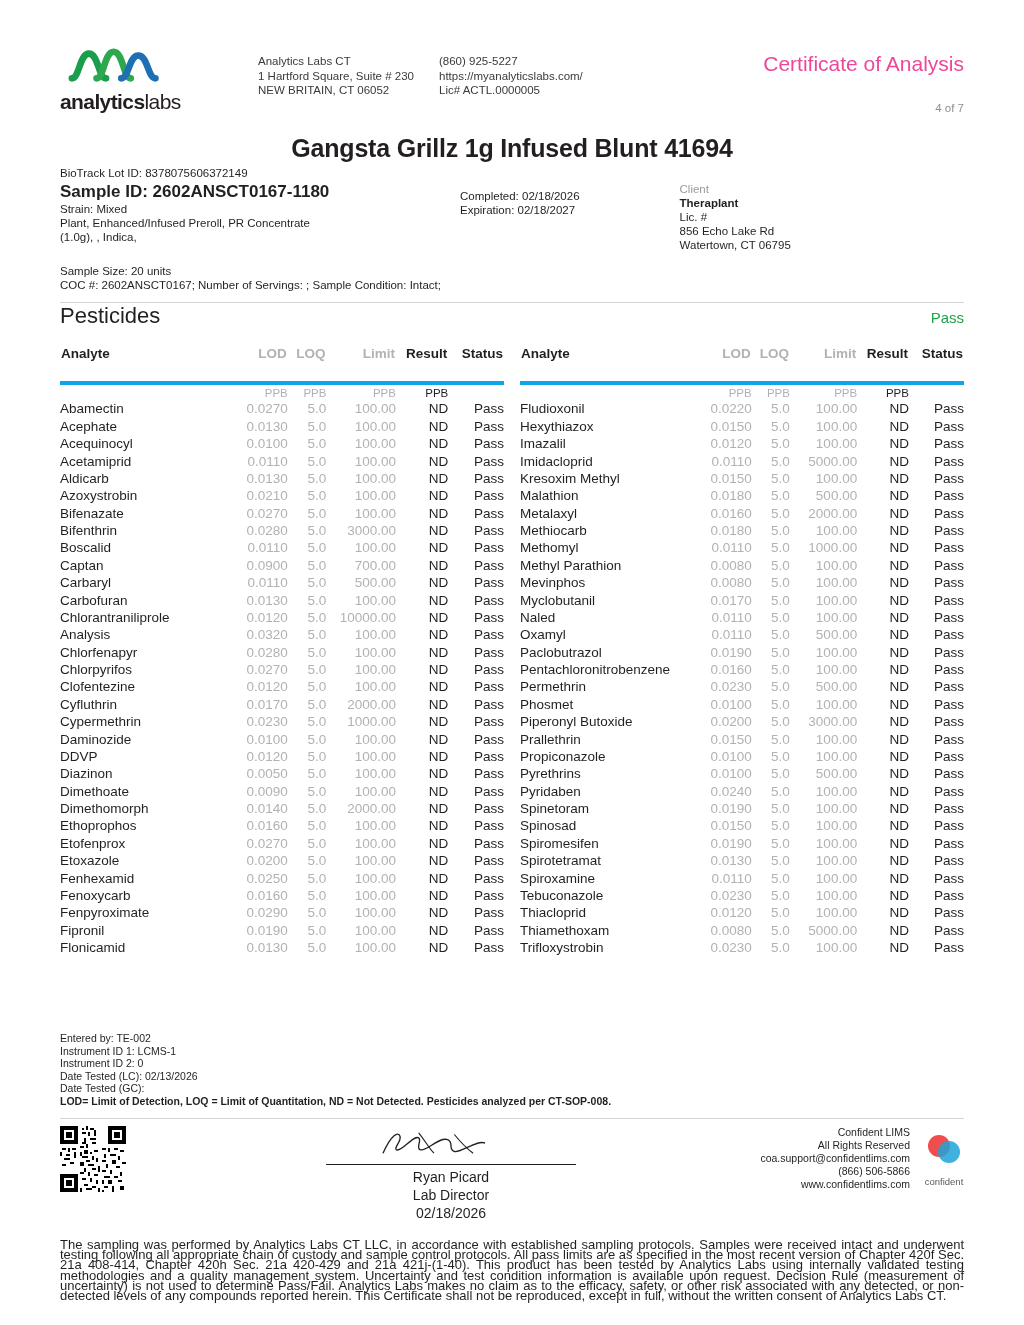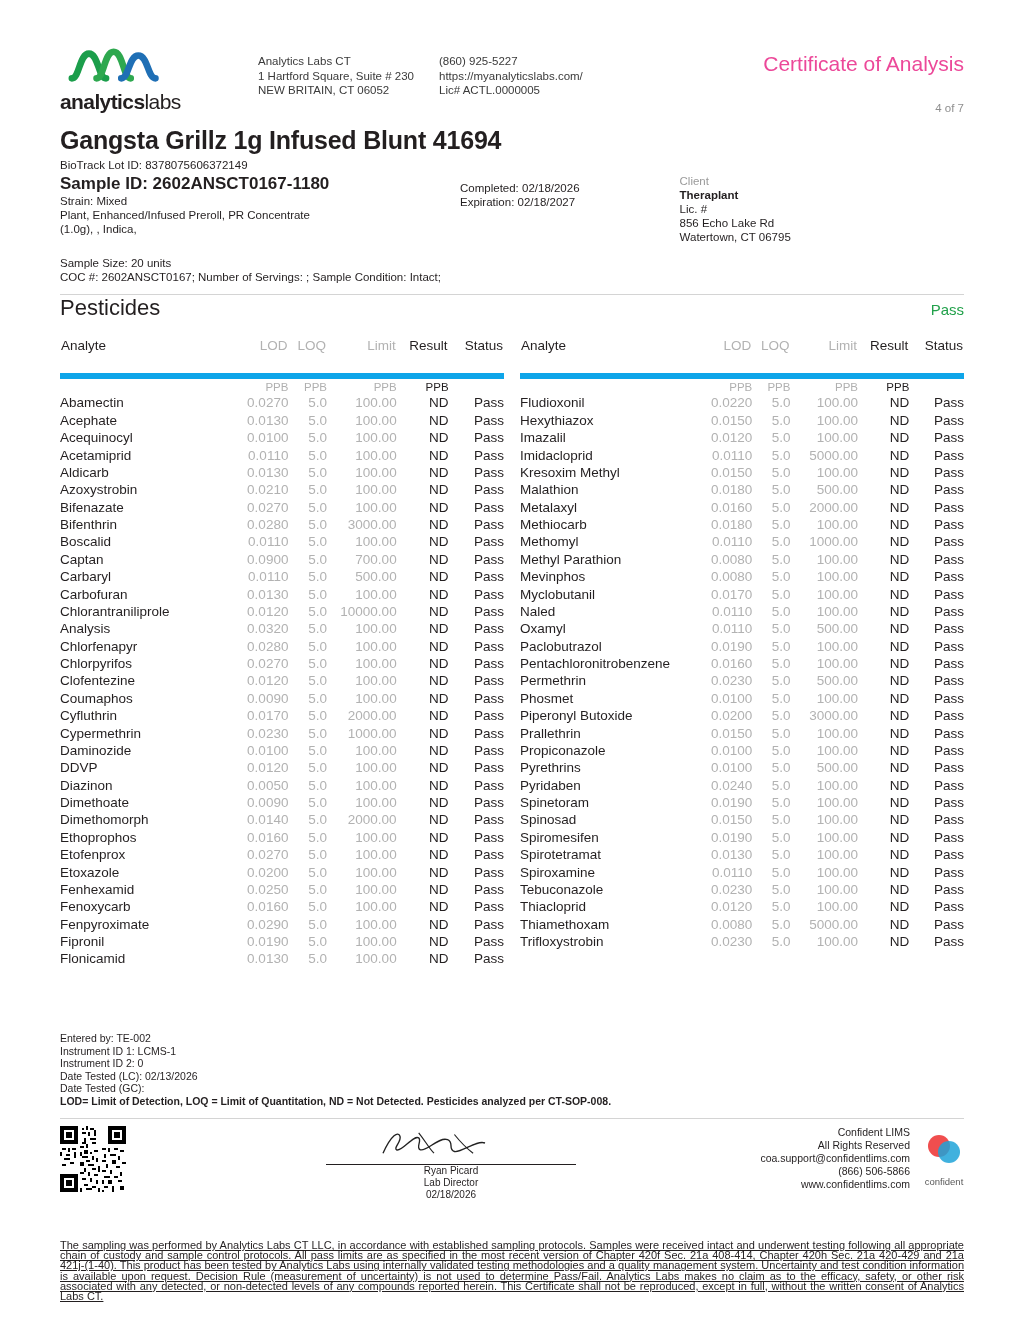--- a/index.html
+++ b/index.html
@@ -19,21 +19,21 @@
   .logo-mark { height:38px; width:100%; }
   .logo-text { font-size:21px; letter-spacing:-0.6px; color:#231f20; margin-top:2px; }
   .logo-text .thin { color:#231f20; }
   .lab-info { margin-left:28px; font-size:11.5px; line-height:14.5px; color:#3a3a3a; padding-top:8px; width:175px; }
   .contact-info { margin-left:6px; font-size:11.5px; line-height:14.5px; color:#3a3a3a; padding-top:8px; width:200px; }
   .coa-title-wrap { margin-left:auto; text-align:right; padding-top:6px; }
   .coa-title { font-size:21px; color:#ec4899; font-weight:400; }
   .page-num { font-size:11.5px; color:#8f8f8f; margin-top:26px; }
 
   
-  .product-name { font-size:25px; font-weight:bold; margin-top:12px; letter-spacing:-0.2px; }
+  .product-name { font-size:25px; font-weight:bold; margin-top:20px; letter-spacing:-0.2px;text-align:center; }
   .biotrack { font-size:11.5px; margin-top:4px; }
   .sample-row { display:flex; margin-top:3px; }
   .sample-left { width:400px; }
   .sample-id { font-size:17px; font-weight:bold; }
   .small { font-size:11.5px; line-height:14px; }
   .sample-mid { font-size:11.5px; line-height:14px; padding-top:7px; }
   .client-block { margin-left:100px; font-size:11.5px; line-height:14px; }
   .client-label { color:#9a9a9a; }
   .client-name { font-weight:bold; }
   .meta-lines { font-size:11.5px; line-height:14px; margin-top:12px; }
@@ -43,21 +43,21 @@
   
   .section-head { display:flex; align-items:baseline; }
   .section-title { font-size:22px; font-weight:400; }
   .section-status { margin-left:auto; font-size:15px; color:#22a14b; }
 
   
   .tables { display:flex; margin-top:16px; gap:0px; }
   .tbl { width:452px; }
   .tbl.right { margin-left:16px; }
   table { border-collapse:collapse; width:100%; font-size:13px; }
-  thead th { font-weight:normal; font-size:13.5px; padding-bottom:20px; border-bottom:6px solid #0ea5e9; text-align:right; }
+  thead th { font-weight:bold; font-size:13.5px; padding-bottom:20px; border-bottom:4px solid #0ea5e9; text-align:right; }
   thead th.analyte { text-align:left; }
   .unitrow td { color:#b0b0b0; font-size:11.5px; text-align:right; padding-top:2px; }
   .unitrow td.analyte { text-align:left; }
   .unitrow td.ppbres { color:#231f20; }
   tbody td { padding:1.2px 0; text-align:right; font-size:13.5px; }
   tbody td.analyte { text-align:left; color:#231f20; }
   tbody td.dim { color:#b2b2b2; }
   tbody td.res { color:#231f20; }
   tbody td.status { color:#231f20; width:58px; }
   col.c-analyte { width:180px; }
@@ -71,27 +71,27 @@
   .footnotes { position:absolute; left:60px; top:1032px; font-size:10.5px; line-height:12.6px; }
   .footnotes .bold { font-weight:bold; }
 
   
   .bottom-rule { position:absolute; left:60px; right:60px; top:1118px; border-top:1px solid #d4d4d4; }
   .bottom { position:absolute; left:60px; right:60px; top:1126px; display:flex; align-items:flex-start; }
   .qr { width:66px; height:66px; }
   .sig-wrap { margin-left:200px; text-align:center; width:250px; }
   .sig-img { height:34px; }
   .sig-line { border-bottom:1px solid #231f20; width:250px; margin:0 auto; }
-  .sig-name { font-size:10px; line-height:12px; margin-top:0; }
+  .sig-name { font-size:14px; line-height:12px; margin-top:6px; }
   .lims { margin-left:auto; text-align:right; font-size:10.5px; line-height:13px; color:#231f20; }
   .lims-row { display:flex; align-items:center;margin-left:35px; }
   .confident-logo { margin-left:14px; text-align:center; }
   .confident-word { font-size:9.5px; color:#5a5a5a; margin-top:2px; }
 
-  .disclaimer { position:absolute; left:60px; right:60px; top:1240px; font-size:11px; line-height:10.2px; color:#231f20; text-align:justify;text-decoration:underline; }
+  .disclaimer { position:absolute; left:60px; right:60px; top:1240px; font-size:13px; line-height:10.2px; color:#231f20; text-align:justify; }
 </style>
 </head>
 <body>
 
 <div class="page">
 
   <div class="header">
     <div class="logo-wrap">
       <svg class="logo-mark" viewBox="0 0 170 40">
         <path d="M8 34 C16 34 16 8 26 8 C36 8 36 34 44 34" fill="none" stroke="#1b9e4b" stroke-width="7" stroke-linecap="round"></path>
@@ -311,28 +311,20 @@
               <td class="analyte">Chlorpyrifos</td>
               <td class="dim">0.0270</td>
               <td class="dim">5.0</td>
               <td class="dim">100.00</td>
               <td class="res">ND</td>
               <td class="status">Pass</td>
             </tr>
             <tr>
               <td class="analyte">Clofentezine</td>
               <td class="dim">0.0120</td>
-              <td class="dim">5.0</td>
-              <td class="dim">100.00</td>
-              <td class="res">ND</td>
-              <td class="status">Pass</td>
-            </tr>
-            <tr>
-              <td class="analyte">Coumaphos</td>
-              <td class="dim">0.0090</td>
               <td class="dim">5.0</td>
               <td class="dim">100.00</td>
               <td class="res">ND</td>
               <td class="status">Pass</td>
             </tr>
             <tr>
               <td class="analyte">Cyfluthrin</td>
               <td class="dim">0.0170</td>
               <td class="dim">5.0</td>
               <td class="dim">2000.00</td>

